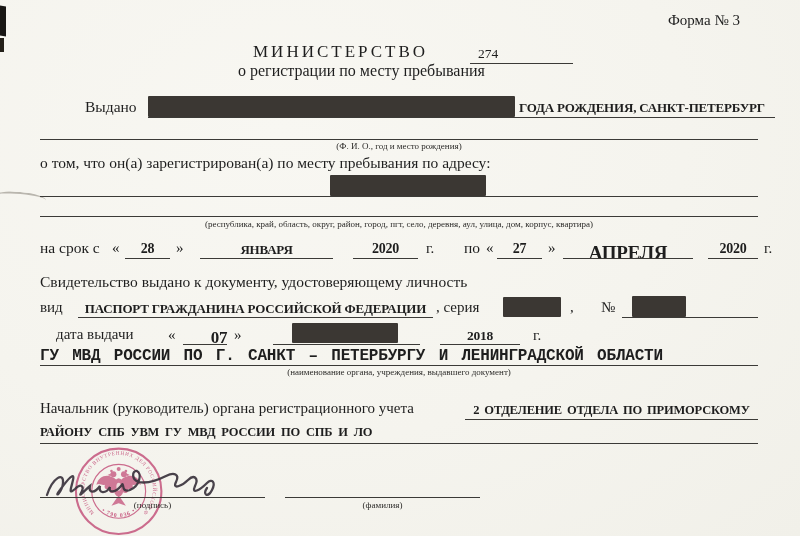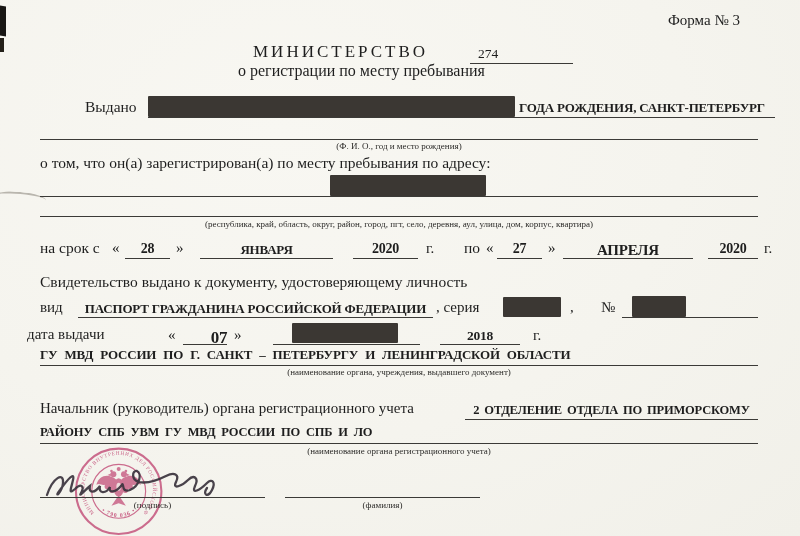--- a/index.html
+++ b/index.html
@@ -58,59 +58,58 @@
   <div class="abs v vc" style="left:200px;top:242px;width:133px;font-size:13px;">ЯНВАРЯ</div>
   <div class="hline" style="left:200px;top:258px;width:133px;"></div>
   <div class="abs v vc" style="left:353px;top:241px;width:65px;font-size:14px;">2020</div>
   <div class="hline" style="left:353px;top:258px;width:65px;"></div>
   <div class="abs q" style="left:426px;top:240px;">г.</div>
   <div class="abs t16" style="left:464px;top:239px;">по</div>
   <div class="abs q" style="left:486px;top:240px;">«</div>
   <div class="abs v vc" style="left:497px;top:241px;width:45px;font-size:14px;">27</div>
   <div class="hline" style="left:497px;top:258px;width:45px;"></div>
   <div class="abs q" style="left:548px;top:240px;">»</div>
-  <div class="abs v vc" style="left:563px;top:242px;width:130px;font-size:15px;font-family:Liberation Serif, serif;">АПРЕЛЯ</div>
+  <div class="abs v vc" style="left:563px;top:242px;width:130px;font-size:19px;font-family:Liberation Serif, serif;">АПРЕЛЯ</div>
   <div class="hline" style="left:563px;top:258px;width:130px;"></div>
   <div class="abs v vc" style="left:708px;top:241px;width:50px;font-size:14px;">2020</div>
   <div class="hline" style="left:708px;top:258px;width:50px;"></div>
   <div class="abs q" style="left:764px;top:240px;">г.</div>
 
   <div class="abs t16" style="left:40px;top:273px;">Свидетельство выдано к документу, удостоверяющему личность</div>
 
   <div class="abs t15" style="left:40px;top:299px;">вид</div>
   <div class="abs v vc" style="left:78px;top:301px;width:355px;font-size:13px;">ПАСПОРТ ГРАЖДАНИНА РОССИЙСКОЙ ФЕДЕРАЦИИ</div>
   <div class="hline" style="left:78px;top:317px;width:355px;"></div>
   <div class="abs t15 nowrap" style="left:436px;top:299px;">, серия</div>
   <div class="redact" style="left:503px;top:297px;width:58px;height:20px;"></div>
   <div class="abs t15" style="left:570px;top:299px;">,</div>
   <div class="abs t15" style="left:601px;top:299px;">№</div>
   <div class="hline" style="left:622px;top:317px;width:136px;"></div>
   <div class="redact" style="left:632px;top:296px;width:54px;height:21px;"></div>
 
-  <div class="abs t15" style="left:27px;top:326px;">дата выдачи</div>
+  <div class="abs t15" style="left:56px;top:326px;">дата выдачи</div>
   <div class="abs q" style="left:168px;top:327px;">«</div>
   <div class="abs v vc" style="left:197px;top:328px;width:44px;font-size:17px;">07</div>
   <div class="hline" style="left:183px;top:344px;width:44px;"></div>
   <div class="abs q" style="left:234px;top:327px;">»</div>
   <div class="hline" style="left:273px;top:344px;width:147px;"></div>
   <div class="redact" style="left:292px;top:323px;width:106px;height:20px;"></div>
   <div class="abs v vc" style="left:440px;top:328px;width:80px;font-size:13.5px;">2018</div>
   <div class="hline" style="left:440px;top:344px;width:80px;"></div>
   <div class="abs t15" style="left:533px;top:327px;">г.</div>
 
-  <div class="abs v" style="left:40px;top:347px;font-size:13px;font-weight:600;word-spacing:4px;">ГУ МВД РОССИИ ПО Г. САНКТ – ПЕТЕРБУРГУ И ЛЕНИНГРАДСКОЙ ОБЛАСТИ</div>
+  <div class="abs v" style="left:40px;top:347px;font-size:16px;font-weight:600;word-spacing:4px;font-family:Liberation Mono, monospace;">ГУ МВД РОССИИ ПО Г. САНКТ – ПЕТЕРБУРГУ И ЛЕНИНГРАДСКОЙ ОБЛАСТИ</div>
   <div class="hline" style="left:40px;top:365px;width:718px;"></div>
   <div class="cap" style="left:40px;top:367px;width:718px;">(наименование органа, учреждения, выдавшего документ)</div>
 
   <div class="abs" style="left:40px;top:400px;font-size:15px;">Начальник (руководитель) органа регистрационного учета</div>
   <div class="abs v vc" style="left:465px;top:403px;width:293px;font-size:12.5px;font-weight:600;word-spacing:2px;">2 ОТДЕЛЕНИЕ ОТДЕЛА ПО ПРИМОРСКОМУ</div>
   <div class="hline" style="left:465px;top:419px;width:293px;"></div>
   <div class="abs v" style="left:40px;top:425px;font-size:12.5px;font-weight:700;word-spacing:3px;">РАЙОНУ СПБ УВМ ГУ МВД РОССИИ ПО СПБ И ЛО</div>
   <div class="hline" style="left:40px;top:443px;width:718px;"></div>
-  <div class="cap" style="left:40px;top:446px;width:718px;">(наименование органа регистрационного учета)</div>
 
   <svg class="abs" style="left:36px;top:444px;" width="168" height="92" viewBox="0 0 168 140">
     <g stroke="#c34f79" fill="none" opacity="0.82">
       <circle cx="82" cy="72" r="65" stroke-width="3.2"></circle>
       <circle cx="82" cy="72" r="41" stroke-width="1.8"></circle>
     </g>
     <defs>
       <path id="ringPath" d="M 45,105 A 52,52 0 1 1 119,105"></path>
       <path id="numPath" d="M 50,96 A 41,41 0 0 0 114,96"></path>
     </defs>

